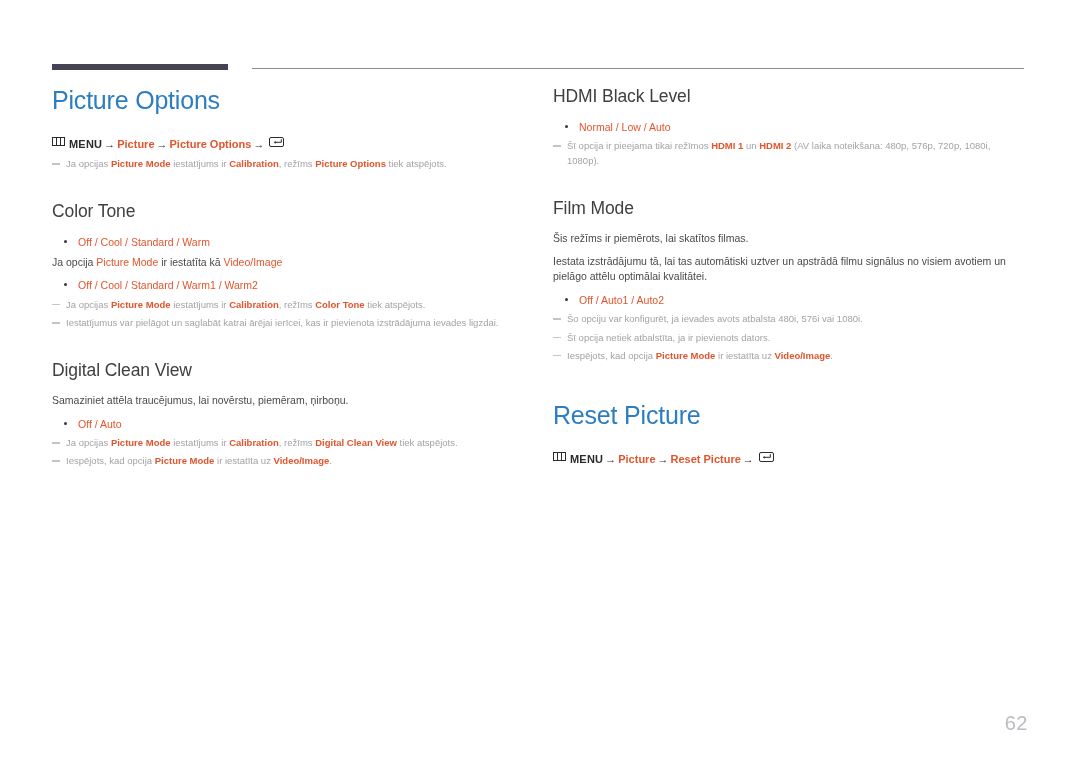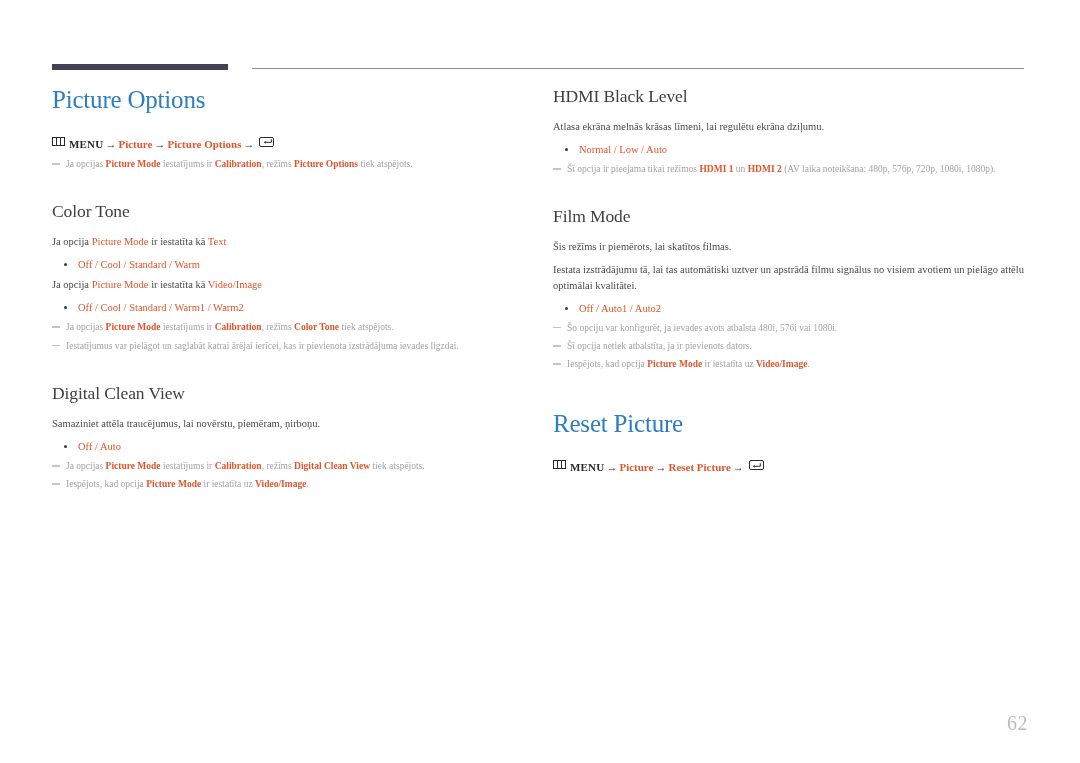--- a/index.html
+++ b/index.html
@@ -14,21 +14,20 @@
     color: #3a3a3a;
     position: relative;
     overflow: hidden;
   }
 
   .page {
     position: absolute;
     left: 0; top: 0;
     width: 1080px;
     height: 763px;
-    font-family: Liberation Serif, serif;
   }
 
   
   .rule-thick {
     position: absolute;
     left: 52px;
     top: 64px;
     width: 176px;
     height: 6px;
     background: #474154;
@@ -217,23 +216,20 @@
     </div>
 
     <div class="note">
       <span>Ja opcijas </span><b>Picture Mode</b><span> iestatījums ir </span><b>Calibration</b><span>, režīms </span><b>Picture Options</b><span> tiek atspējots.</span>
     </div>
 
     <div class="gap-sec2"></div>
 
     <h2 class="section">Color Tone</h2>
 
-    <p class="body">
-      <span>Ja opcija </span><span class="hl">Picture Mode</span><span> ir iestatīta kā </span><span class="hl">Text</span>
-    </p>
 
     <ul class="opts">
       <li>Off / Cool / Standard / Warm</li>
     </ul>
 
     <p class="body">
       <span>Ja opcija </span><span class="hl">Picture Mode</span><span> ir iestatīta kā </span><span class="hl">Video/Image</span>
     </p>
 
     <ul class="opts">
@@ -263,21 +259,20 @@
     <div class="note">
       <span>Iespējots, kad opcija </span><b>Picture Mode</b><span> ir iestatīta uz </span><b>Video/Image</b><span>.</span>
     </div>
 
   </div>
 
   <div class="col col-right">
 
     <h2 class="section">HDMI Black Level</h2>
 
-    <p class="body">Atlasa ekrāna melnās krāsas līmeni, lai regulētu ekrāna dziļumu.</p>
 
     <ul class="opts">
       <li>Normal / Low / Auto</li>
     </ul>
 
     <div class="note">
       <span>Šī opcija ir pieejama tikai režīmos </span><b>HDMI 1</b><span> un </span><b>HDMI 2</b><span> (AV laika noteikšana: 480p, 576p, 720p, 1080i, 1080p).</span>
     </div>
 
     <div class="gap-sec2"></div>

